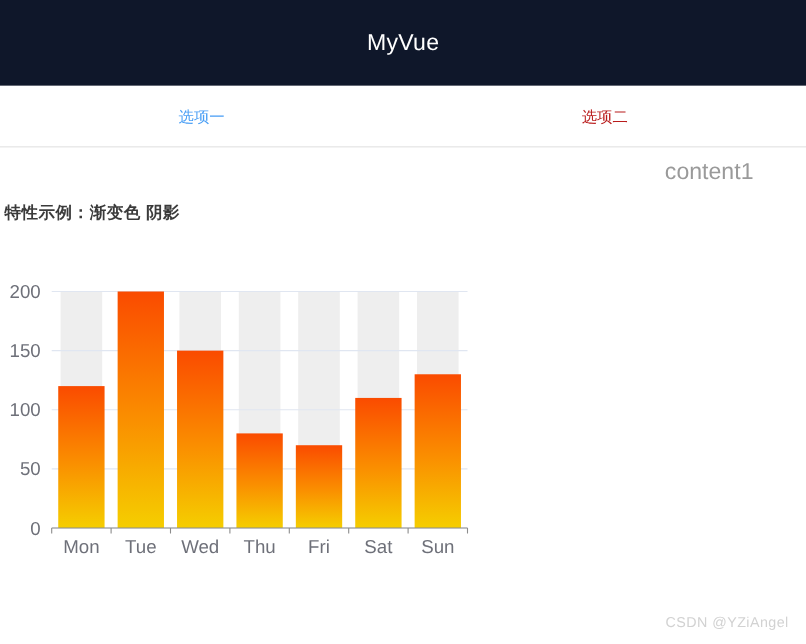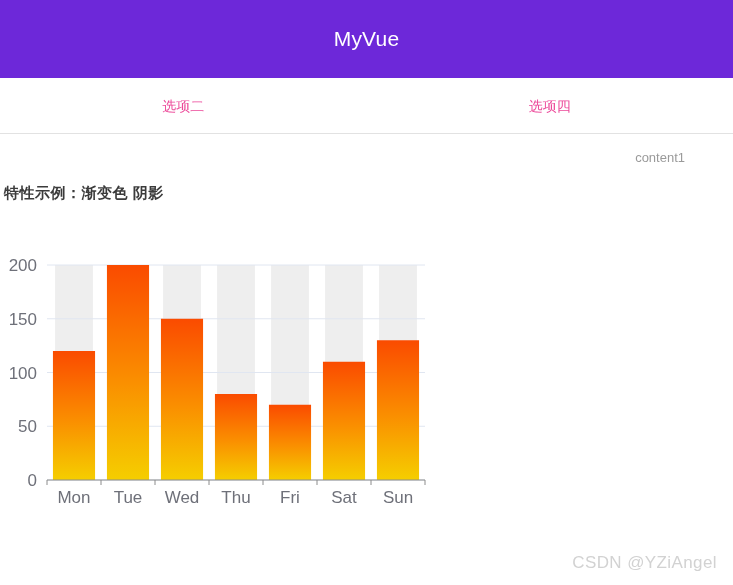--- a/index.html
+++ b/index.html
@@ -11,21 +11,21 @@
     height: 585px;
     background: #ffffff;
     font-family: "Liberation Sans", "DejaVu Sans", sans-serif;
     overflow: hidden;
     position: relative;
   }
 
   
   .app-header {
     height: 78px;
-    background: #6d28d9;
+    background: #0f172a;
     display: flex;
     align-items: center;
     justify-content: center;
   }
   .app-title {
     color: #ffffff;
     font-size: 21px;
     font-weight: 400;
     letter-spacing: 0.2px;
   }
@@ -35,40 +35,40 @@
     height: 55px;
     background: #ffffff;
     display: flex;
     align-items: center;
     border-bottom: 1px solid #e2e2e2;
   }
   .tab-item {
     flex: 1 1 0;
     text-align: center;
     font-size: 14px;
-    color: #ec4899;
+    color: #b91c1c;
     cursor: pointer;
     line-height: 54px;
     user-select: none;
   }
   .tab-item.is-active {
     color: #4a9ff5;
   }
 
   
   .content-label-row {
     height: 46px;
     display: flex;
     align-items: center;
     justify-content: flex-end;
     padding-right: 48px;
     box-sizing: border-box;
   }
   .content-label {
-    font-size: 13px;
+    font-size: 21px;
     color: #9a9a9a;
   }
 
   
   .section-title {
     margin: 4px 0 0 4px;
     font-size: 15px;
     font-weight: bold;
     color: #3b3b3b;
     letter-spacing: 0.5px;
@@ -91,36 +91,36 @@
     fill: #6e7079;
   }
   .y-tick-label { text-anchor: end; }
   .x-tick-label { text-anchor: middle; }
 
   
   .watermark {
     position: absolute;
     right: 16px;
     bottom: 12px;
-    font-size: 17px;
+    font-size: 13px;
     color: #d2d2d2;
     letter-spacing: 0.4px;
     user-select: none;
   }
 </style>
 </head>
 <body>
 
 <div class="app-header">
   <div class="app-title">MyVue</div>
 </div>
 
 <div class="tab-bar">
+  <div class="tab-item is-active">选项一</div>
   <div class="tab-item">选项二</div>
-  <div class="tab-item">选项四</div>
 </div>
 
 <div class="content-label-row">
   <div class="content-label">content1</div>
 </div>
 
 <div class="section-title">特性示例：渐变色 阴影</div>
 
 <div class="chart-wrap">
   <svg class="chart-svg" id="chart-svg" width="440" height="275">

